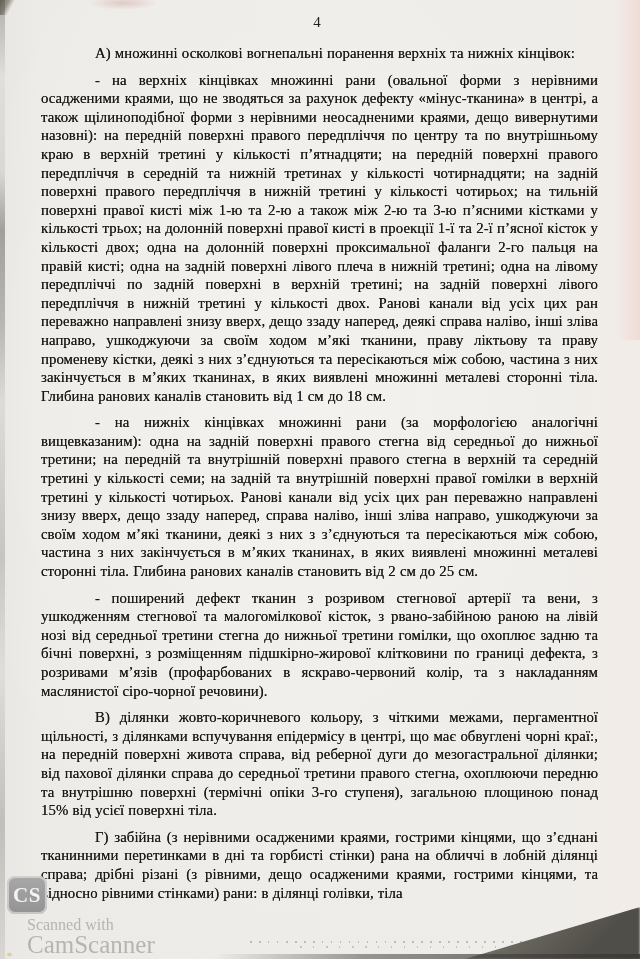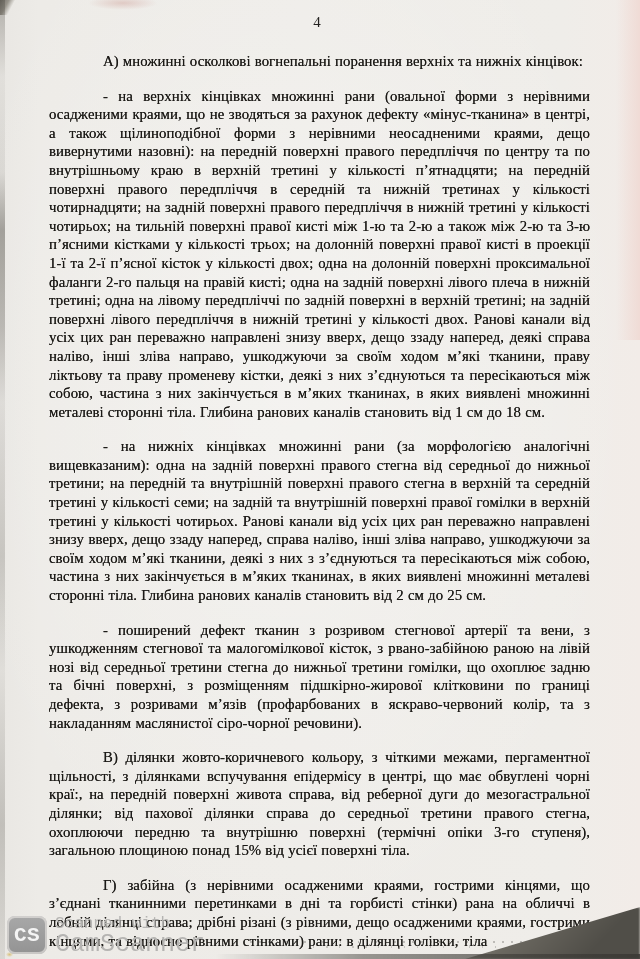--- a/index.html
+++ b/index.html
@@ -27,21 +27,21 @@
   .body-text {
     position: absolute;
     top: 36px; left: 33px; right: 34px;
     font-size: 14.8px;
     line-height: 18.6px;
     text-align: justify;
     text-shadow: 0 0 0.45px rgba(25,23,20,0.85);
     letter-spacing: 0.05px;
     word-spacing: 0.4px;
   }
-  .body-text p { margin: 16px; text-indent: 54px; }
+  .body-text p { margin: 8px; text-indent: 54px; }
   
   .corner-tl {
     position: absolute; top: 0; left: 0; width: 20px; height: 15px;
     background: linear-gradient(118deg, #59564e 0%, #8a867c 32%, rgba(138,134,124,0) 55%);
     opacity: 0.85;
   }
   .edge-left {
     position: absolute; top: 0; left: 0; bottom: 0; width: 5px;
     background: linear-gradient(to bottom,
       rgba(75,72,64,0.35) 0%, rgba(75,72,64,0.05) 8%,
@@ -79,35 +79,36 @@
     filter: blur(0.5px);
   }
   .dot-bl {
     position: absolute; left: 6px; bottom: 2px; width: 7px; height: 5px;
     border-radius: 50%;
     background: radial-gradient(ellipse, rgba(214,188,110,0.85), rgba(214,188,110,0) 75%);
   }
   
   .watermark {
     position: absolute; left: 7px; bottom: 3px;
-    display: flex; align-items: center;
-    font-family: Liberation Mono, monospace;
+    display: flex; align-items: flex-start;
+    font-family: Liberation Serif, serif;
+    flex-direction: column;
   }
   .cs-logo {
     width: 40px; height: 38px;
     border-radius: 8px;
     background: linear-gradient(180deg, #a8a8a8, #939393);
     color: #f4f4f4;
     font-size: 21px; font-weight: bold;
     display: flex; align-items: center; justify-content: center;
     letter-spacing: 0.5px;
     box-shadow: 0 0 0 2px rgba(236,234,230,0.6) inset;
     flex: 0 0 auto;
   }
-  .wm-text { margin-left: 8px; color: #b5b4b2; }
+  .wm-text { margin-left: 20px; color: #b5b4b2; }
   .wm-line1 { font-size: 16px; line-height: 19px; margin-top: 1px; }
   .wm-line2 { font-size: 25px; line-height: 22px; }
 </style>
 </head>
 <body>
 
 <div class="page">
 
   <div class="corner-tl"></div>
   <div class="edge-left"></div>

